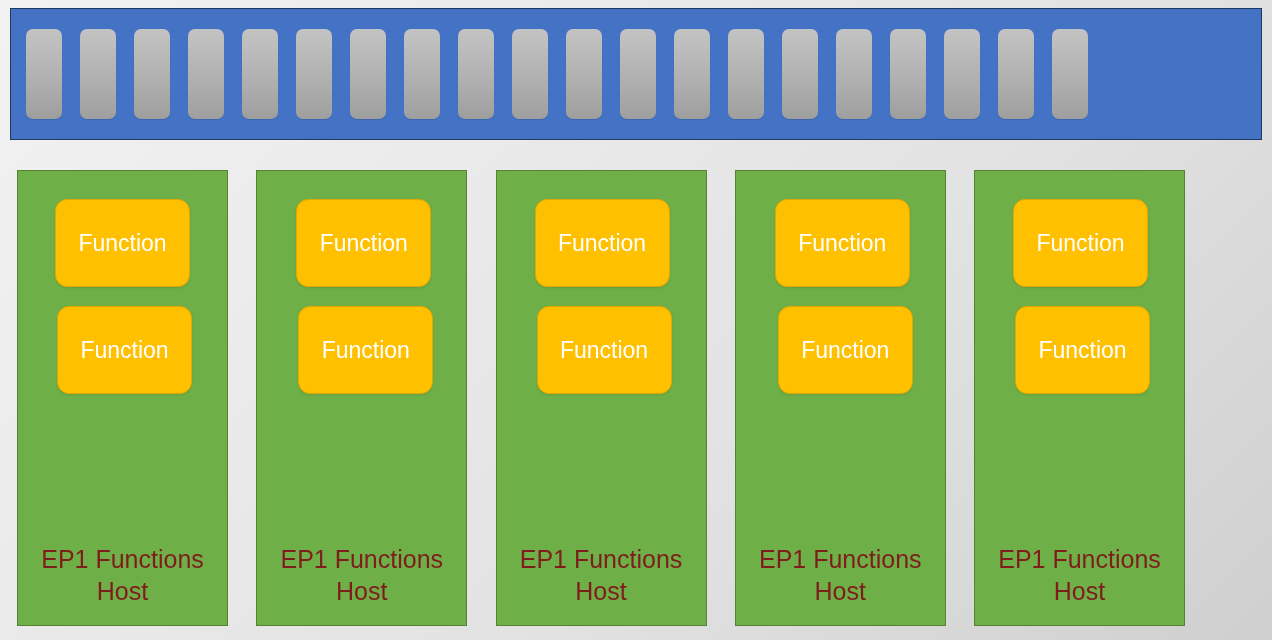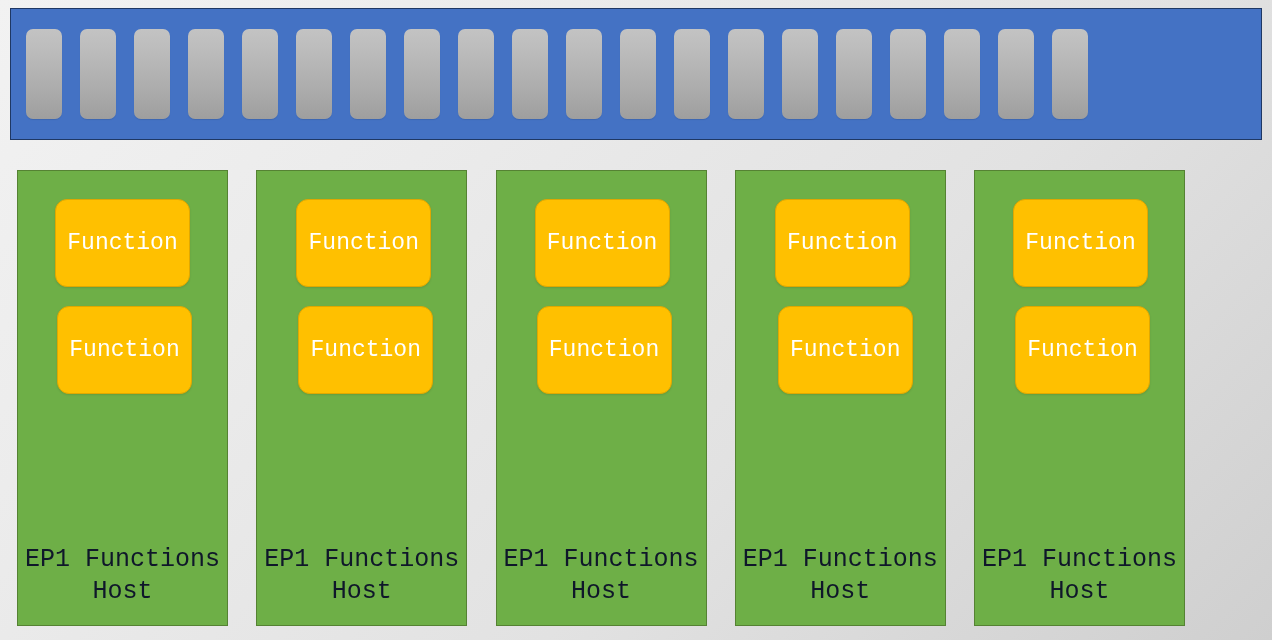--- a/index.html
+++ b/index.html
@@ -12,21 +12,20 @@
     height: 640px;
     overflow: hidden;
     font-family: "Liberation Sans", sans-serif;
     background: linear-gradient(135deg, #f2f2f2 0%, #ebebeb 30%, #e2e2e2 62%, #cfcfcf 100%);
   }
 
   #canvas {
     position: relative;
     width: 1272px;
     height: 476px;
-    font-family: Liberation Mono, monospace;
   }
 
   
   .load-bar {
     position: absolute;
     left: 10px;
     top: 8px;
     width: 1252px;
     height: 132px;
     box-sizing: border-box;
@@ -92,21 +91,21 @@
   }
   .function-box + .function-box {
     margin-top: 19px;
   }
   .host-label {
     position: absolute;
     left: 0;
     right: 0;
     bottom: 18px;
     text-align: center;
-    color: #0f172a;
+    color: #7f1d1d;
     font-size: 25px;
     line-height: 1.26;
     white-space: pre-line;
   }
 
   
   .host.c1 .host-functions { transform: translateX(0px); }
   .host.c1 .function-box.f2 { transform: translateX(2px); }
   .host.c2 .host-functions { transform: translateX(2px); }
   .host.c2 .function-box.f2 { transform: translateX(2px); }

